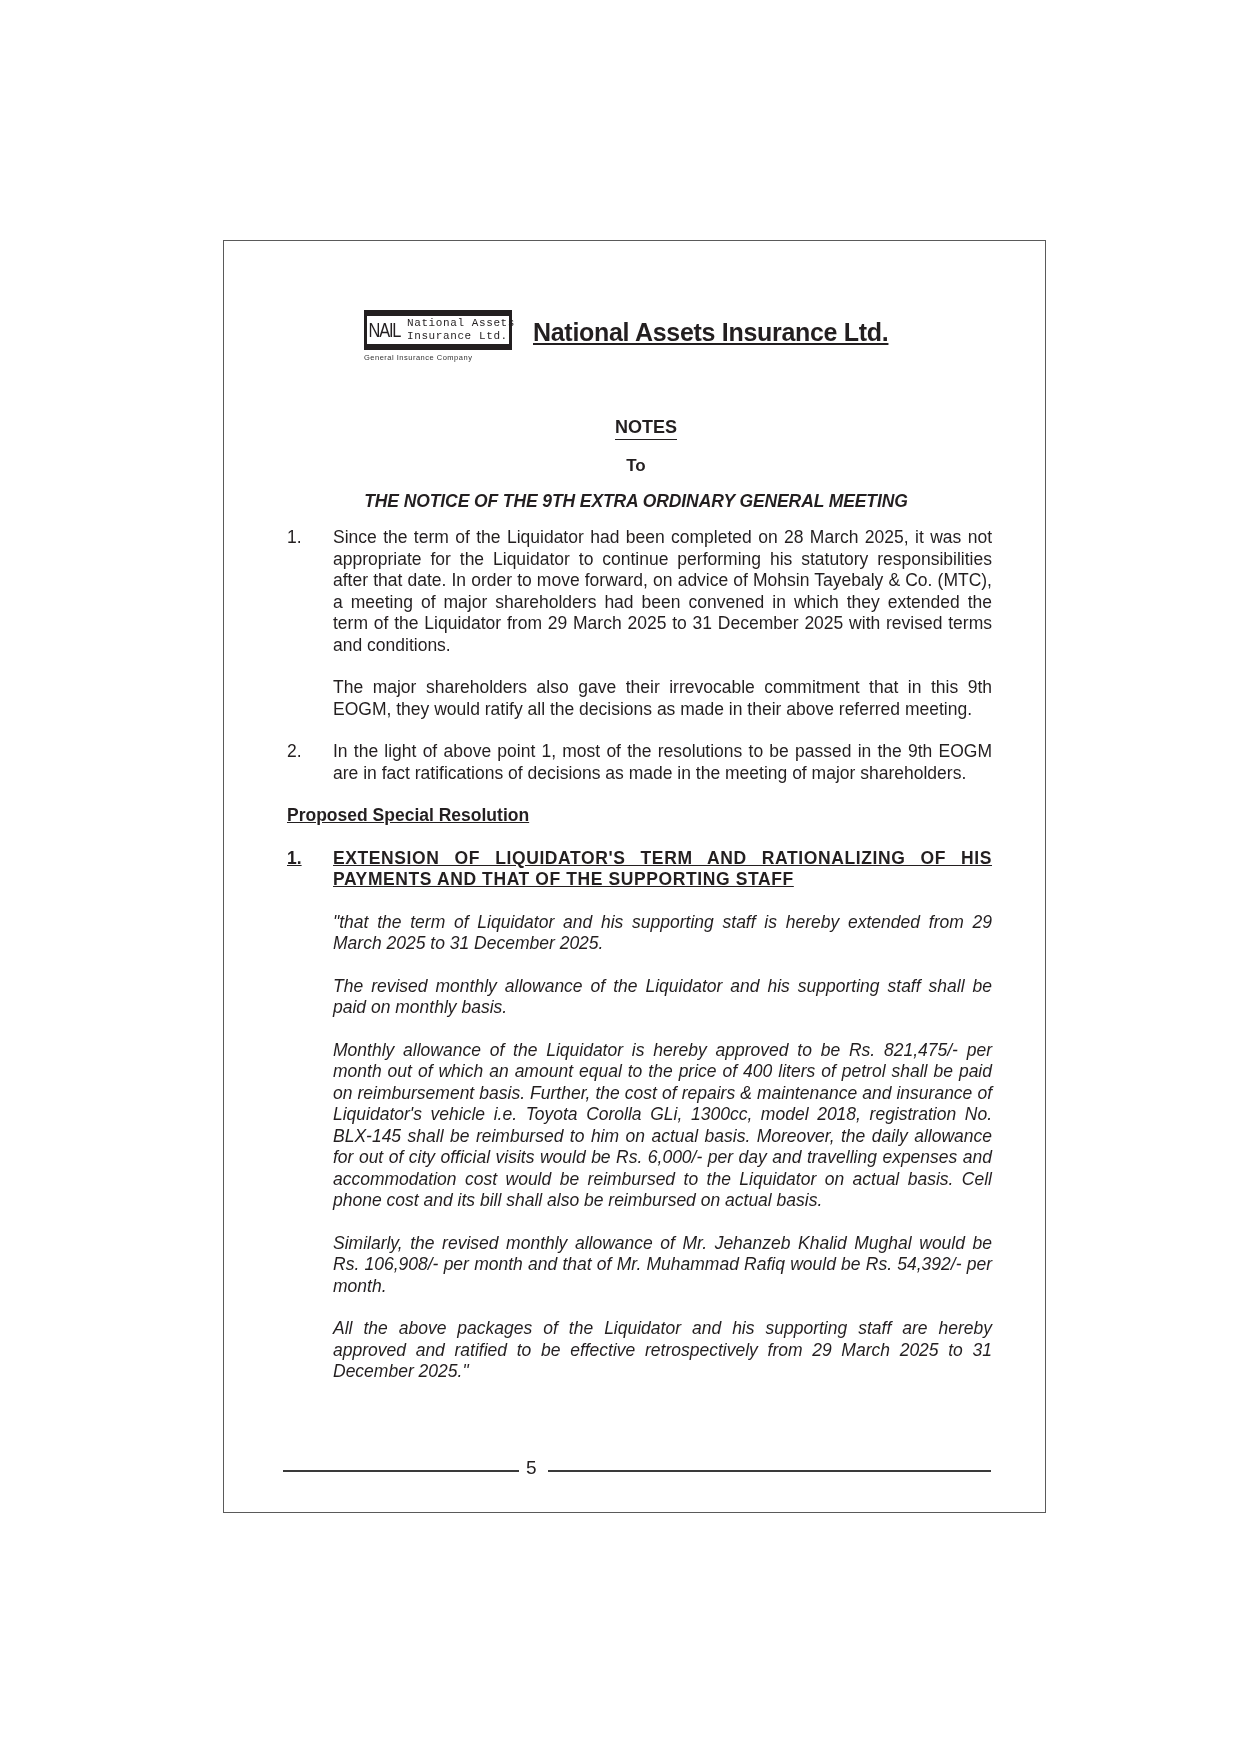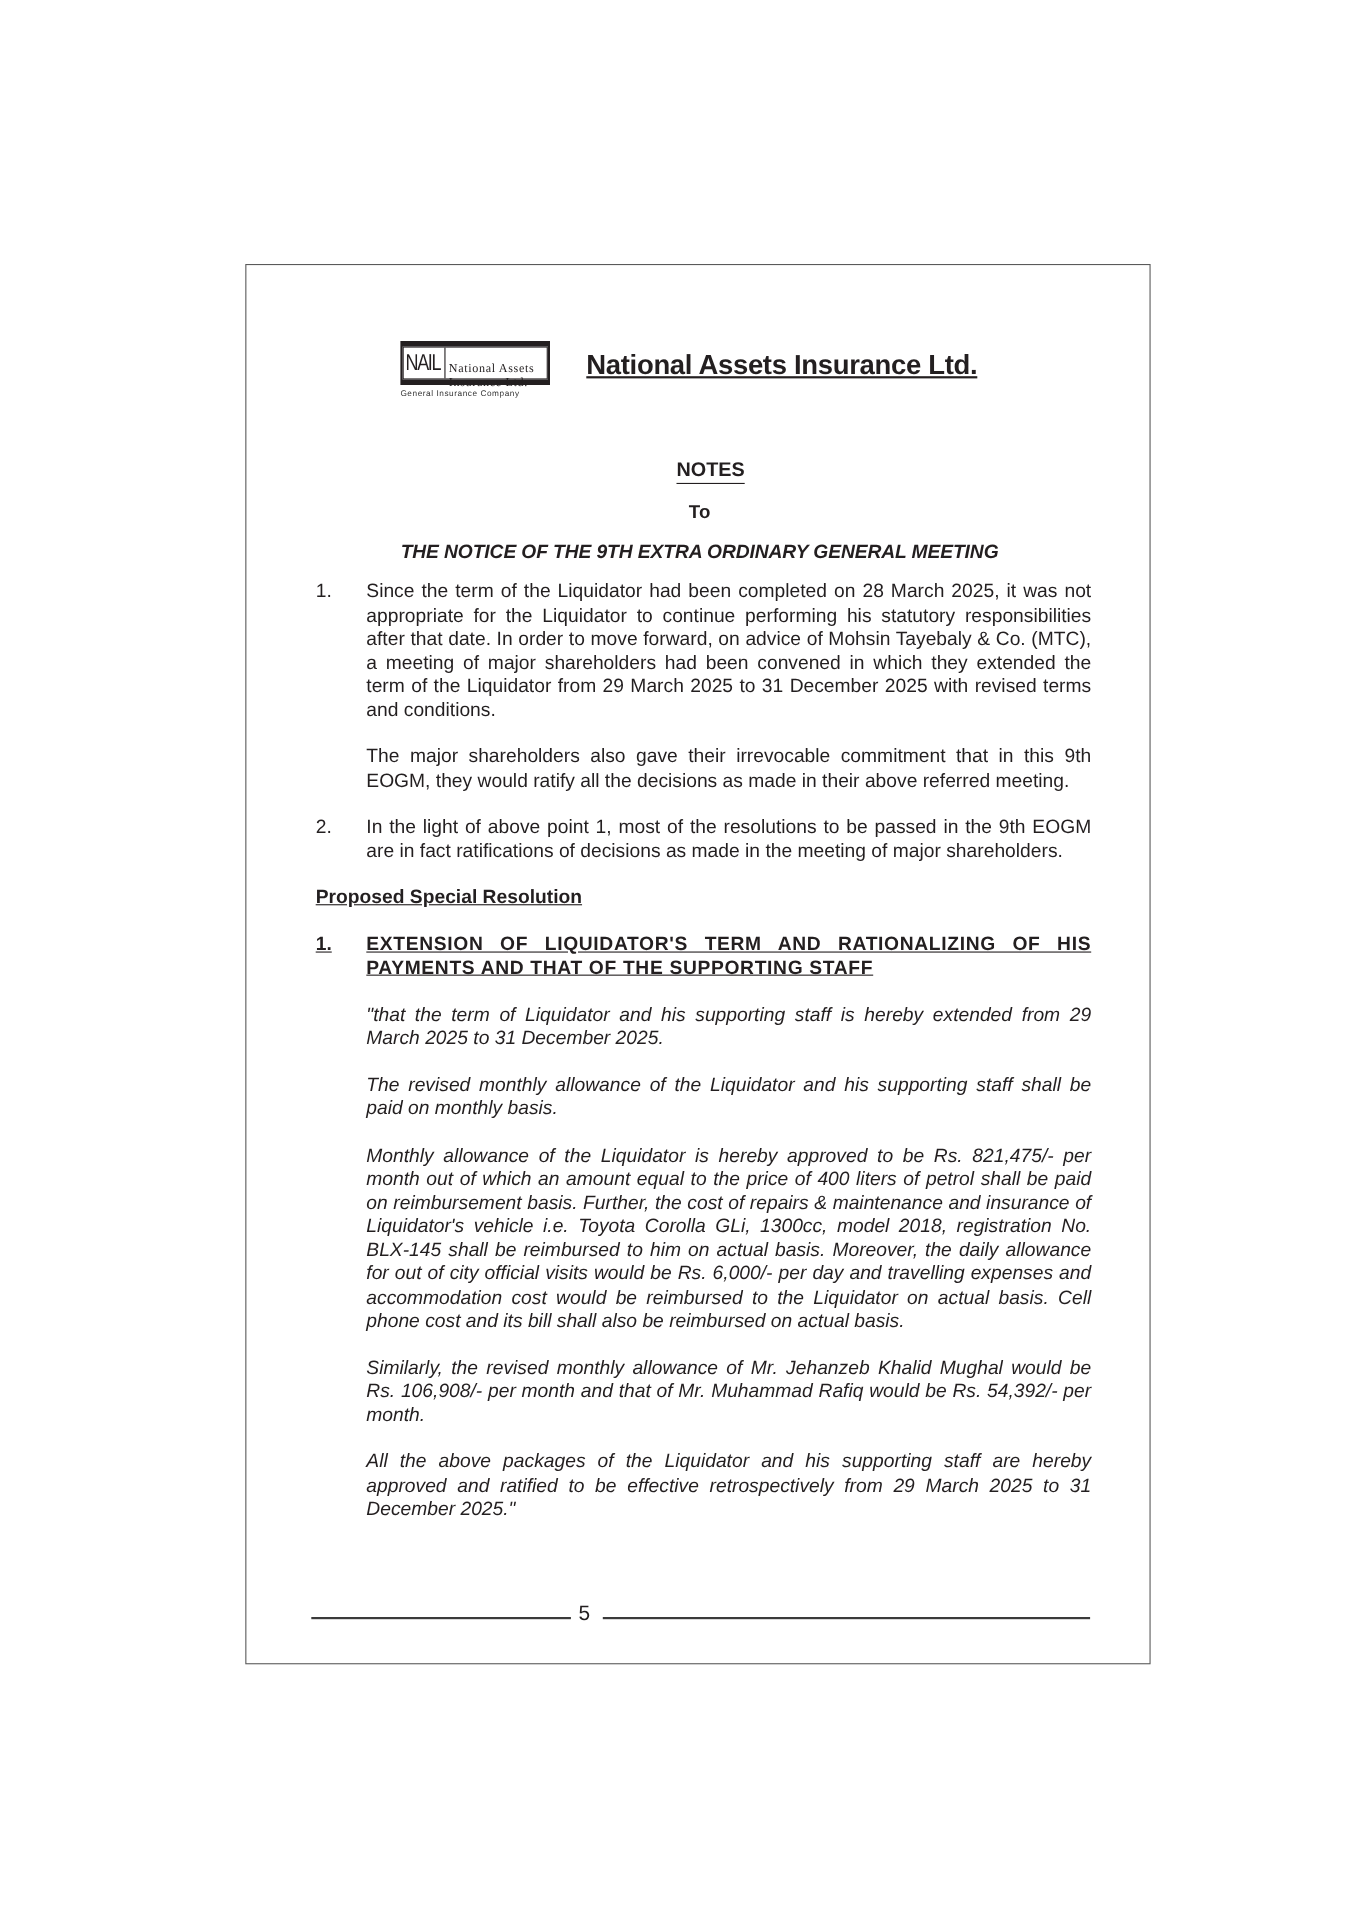--- a/index.html
+++ b/index.html
@@ -1,28 +1,28 @@
 <!DOCTYPE html>
 <html><head>
 <meta charset="utf-8">
 <style>
   html, body { margin: 0; padding: 0; background: #ffffff; }
   body { width: 1241px; height: 1755px; position: relative; overflow: hidden;
          font-family: "Liberation Sans", sans-serif; color: #231f20; }
   .frame { position: absolute; left: 223px; top: 240px; width: 823px; height: 1273px;
            border: 1.5px solid #5a5a5a; box-sizing: border-box; }
-  .logo { position: absolute; left: 364px; top: 310px; width: 136px; }
+  .logo { position: absolute; left: 364px; top: 310px; width: 148px; }
   .logo-box { background: #231f20; padding: 5px 2px 5px 2px; }
   .logo-inner { background: #fff; border: 1px solid #231f20; display: flex; align-items: stretch; height: 28px; }
   .logo-nail { font-family: "Liberation Sans", sans-serif; font-size: 21px; letter-spacing: -1.5px;
                transform: scaleX(0.78); transform-origin: left center; width: 34px; line-height: 28px;
                padding-left: 2px; font-weight: normal; }
   .logo-sep { width: 1px; background: #231f20; margin-left: 1px; }
-  .logo-name { font-family: Liberation Serif, serif; font-size: 11px; line-height: 12.5px;
-               padding: 13px 0 0 3px; letter-spacing: 0.6px; white-space: nowrap; }
+  .logo-name { font-family: Liberation Mono, monospace; font-size: 11px; line-height: 12.5px;
+               padding: 1px 0 0 3px; letter-spacing: 0.6px; white-space: nowrap; }
   .logo-tag { font-size: 7.5px; text-align: left; margin-top: 3px; letter-spacing: 0.5px; color: #333; }
   .company { position: absolute; left: 533px; top: 318px; font-size: 25px; font-weight: bold;
              white-space: nowrap; letter-spacing: -0.3px; text-decoration: underline; }
   .center { position: absolute; left: 280px; width: 712px; text-align: center; font-weight: bold; }
   .notes { top: 417px; font-size: 18px; }
   .notes span { border-bottom: 1.5px solid #231f20; padding-bottom: 2px; margin-left: 20px; }
   .to { top: 456px; font-size: 17px; }
   .heading { top: 491px; font-size: 17.5px; letter-spacing: -0.1px; font-style: italic; }
   .body { position: absolute; left: 287px; width: 705px; font-size: 17.5px; line-height: 21.5px; }
   .item { position: relative; padding-left: 46px; text-align: justify; }

